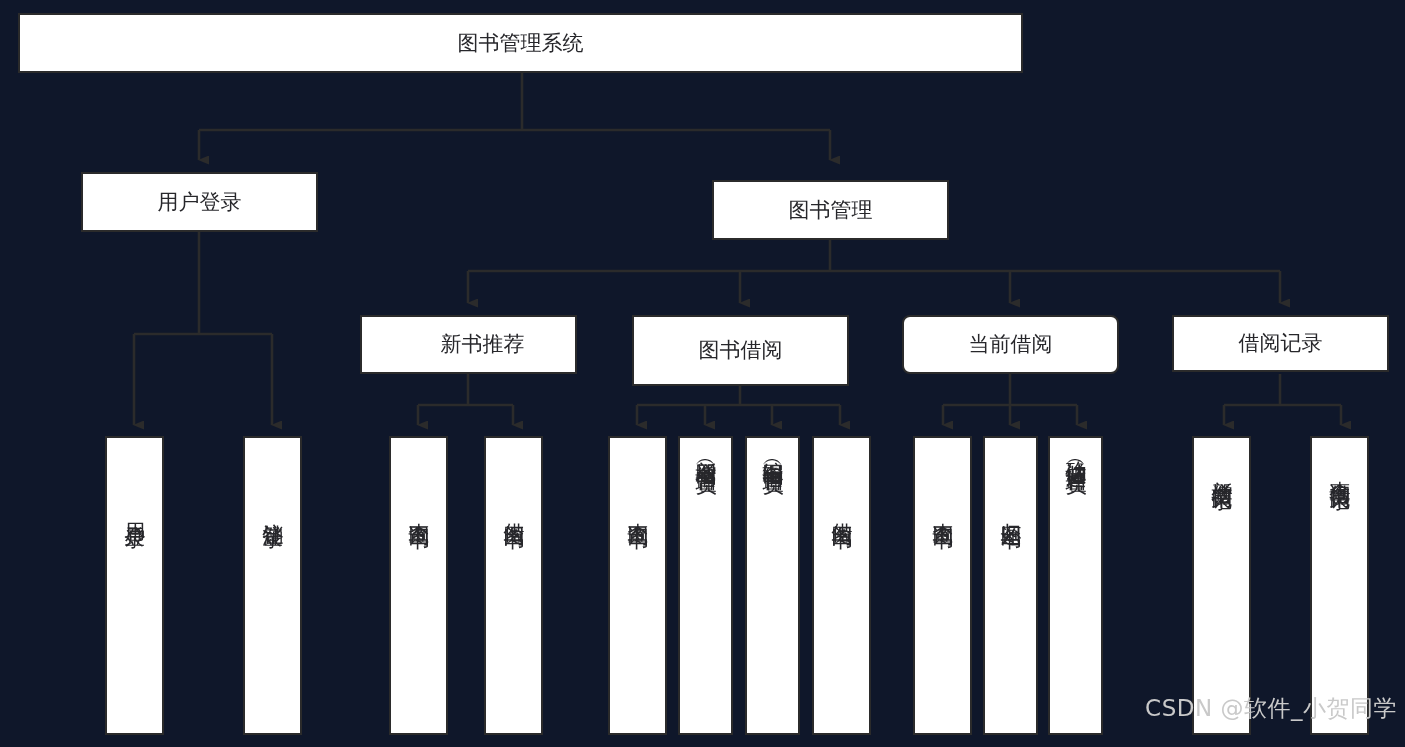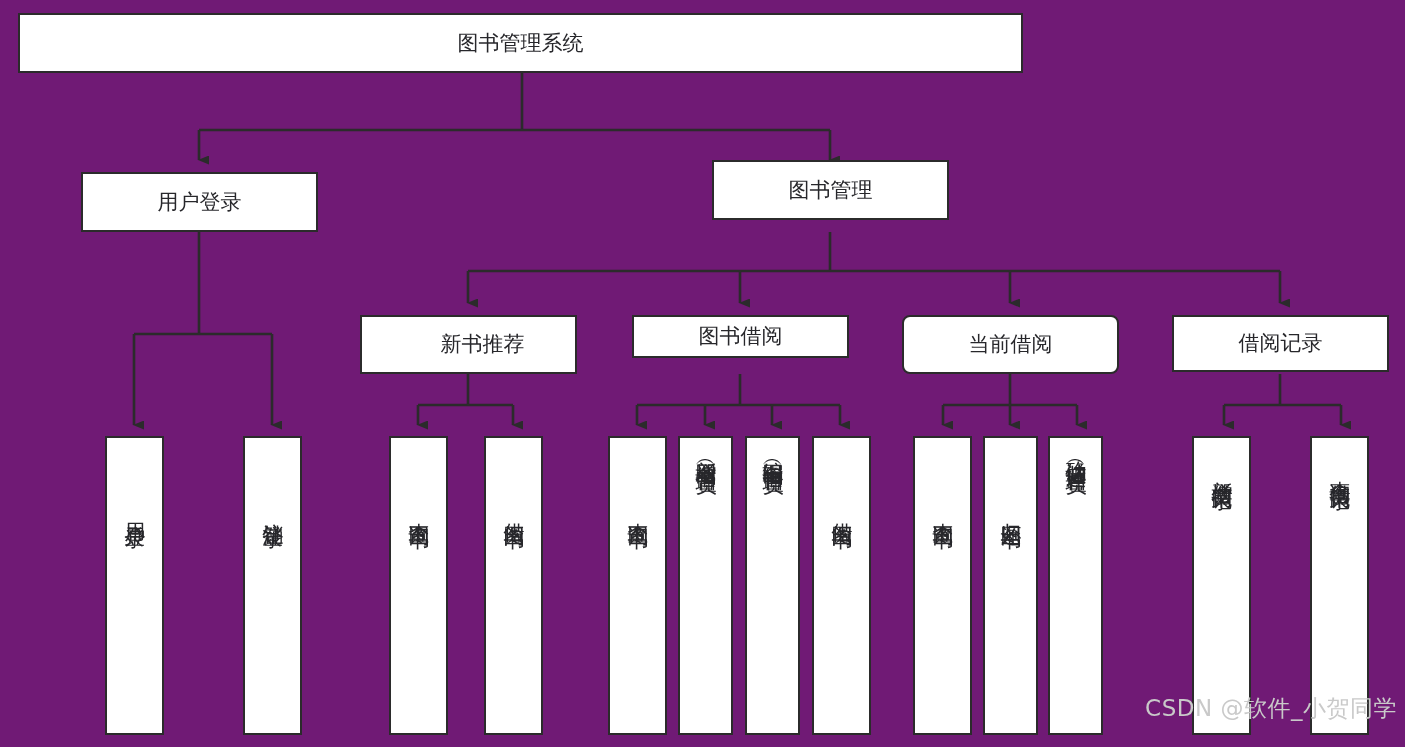--- a/index.html
+++ b/index.html
@@ -7,21 +7,21 @@
     padding: 0;
     background: #ffffff;
   }
   body {
     font-family: "DejaVu Sans", "Liberation Sans", sans-serif;
   }
   #canvas {
     position: relative;
     width: 1405px;
     height: 747px;
-    background: #701a75;
+    background: #0f172a;
     overflow: hidden;
   }
   svg#edges {
     position: absolute;
     left: 0;
     top: 0;
     width: 1405px;
     height: 747px;
   }
   .node {
@@ -128,29 +128,29 @@
   </svg>
 
   <div class="node" style="left:18px; top:13px; width:1005px; height:60px;">
     <span class="node-label h-label">图书管理系统</span>
   </div>
 
   <div class="node" style="left:81px; top:172px; width:237px; height:60px;">
     <span class="node-label h-label">用户登录</span>
   </div>
 
-  <div class="node" style="left:712px; top:160px; width:237px; height:60px;">
+  <div class="node" style="left:712px; top:180px; width:237px; height:60px;">
     <span class="node-label h-label">图书管理</span>
   </div>
 
   <div class="node" style="left:360px; top:315px; width:217px; height:59px;padding-left:28px;">
     <span class="node-label h-label">新书推荐</span>
   </div>
 
-  <div class="node" style="left:632px; top:315px; width:217px; height:43px;">
+  <div class="node" style="left:632px; top:315px; width:217px; height:71px;">
     <span class="node-label h-label">图书借阅</span>
   </div>
 
   <div class="node" style="left:902px; top:315px; width:217px; height:59px;border-radius:8px;">
     <span class="node-label h-label">当前借阅</span>
   </div>
 
   <div class="node" style="left:1172px; top:315px; width:217px; height:57px;">
     <span class="node-label h-label">借阅记录</span>
   </div>

